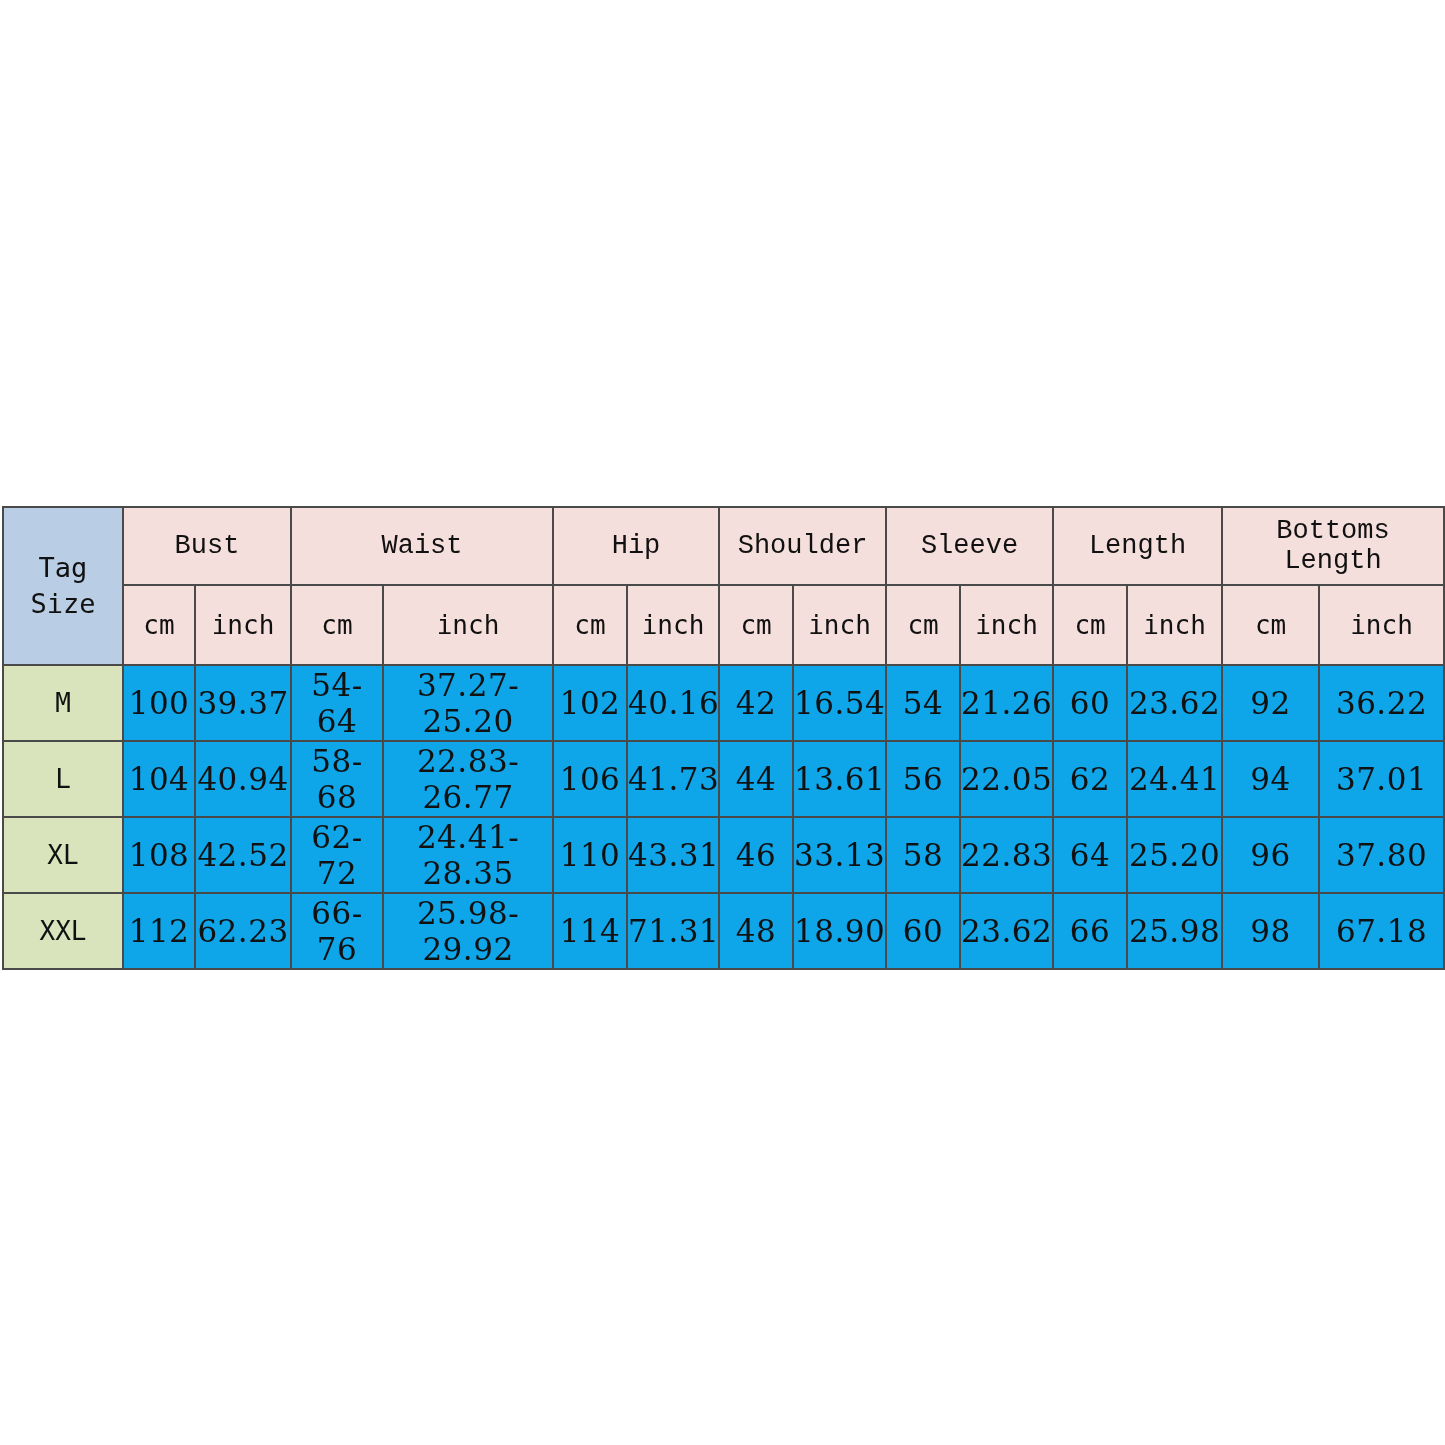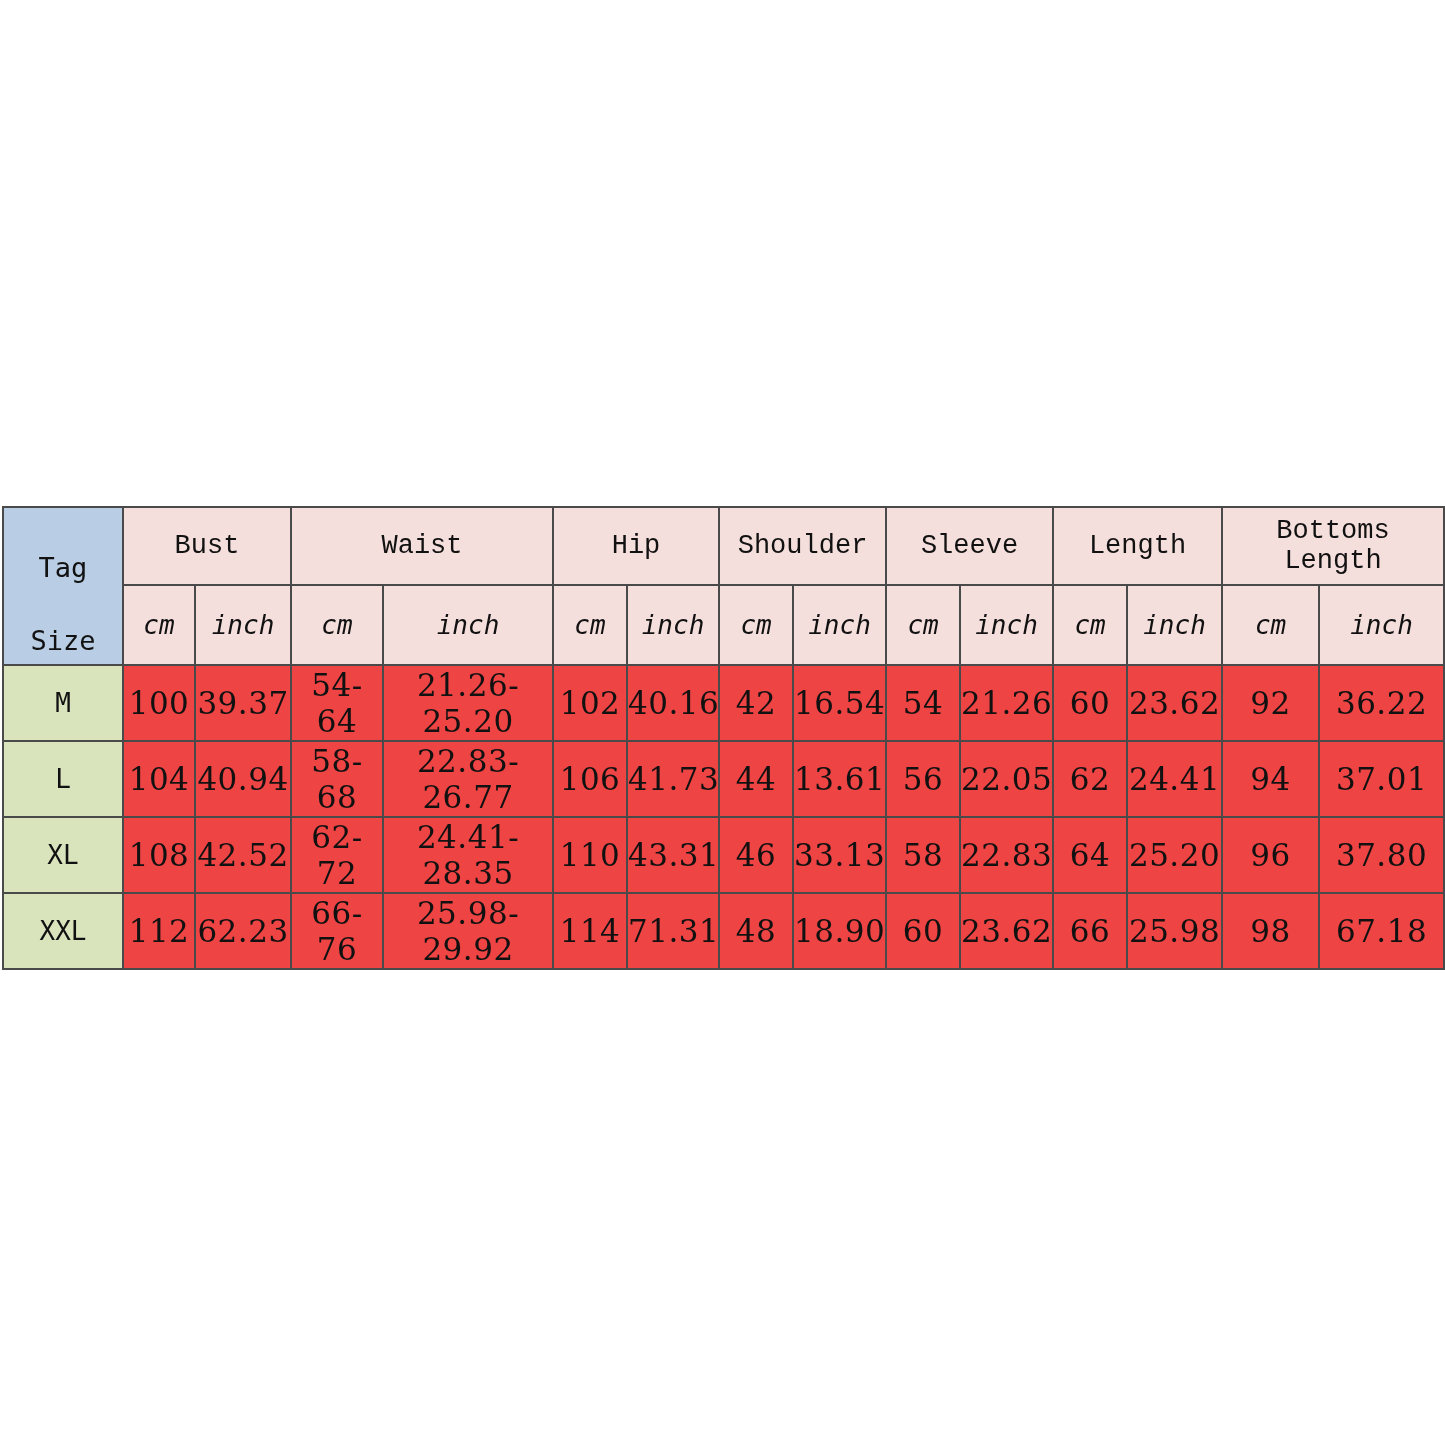--- a/index.html
+++ b/index.html
@@ -41,41 +41,41 @@
 
   
   .hdr-group, .hdr-unit, .tagsize-cell {
     background: #f5dfdc;
     font-family: "DejaVu Sans Mono", "Liberation Mono", monospace;
     font-size: 27px;
     letter-spacing: 0px;
     color: #1a1a1a;
   }
   .hdr-group { height: 76px; font-family: Liberation Mono, monospace; }
-  .hdr-unit  { height: 78px; font-size: 26px; font-style: italic; }
+  .hdr-unit  { height: 78px; font-size: 26px; }
 
   .tagsize-cell {
     background: #b9cde4;
     height: 154px;
     font-size: 27px;
     line-height: 1.32;
   }
-  .tagsize-cell .tg-l1, .tagsize-cell .tg-l2 { display: block; margin-top: 37px; }
+  .tagsize-cell .tg-l1, .tagsize-cell .tg-l2 { display: block; }
 
   
   td.size-name {
     background: #d9e4bd;
     font-family: "DejaVu Sans Mono", "Liberation Mono", monospace;
     font-size: 26px;
     color: #1a1a1a;
   }
 
   
   td.val {
-    background: #ef4444;
+    background: #0ea5e9;
     font-family: "DejaVu Serif", "Liberation Serif", serif;
     font-size: 31px;
     color: #0d0d0d;
     letter-spacing: 0.5px;
   }
 
   tr.data-row td { height: 74px; }
 
   
   col.c-tag    { width: 120px; }
@@ -146,21 +146,21 @@
         <th class="hdr-unit">cm</th>
         <th class="hdr-unit">inch</th>
       </tr>
     </thead>
     <tbody>
       <tr class="data-row">
         <td class="size-name">M</td>
         <td class="val">100</td>
         <td class="val">39.37</td>
         <td class="val">54-64</td>
-        <td class="val">21.26-25.20</td>
+        <td class="val">37.27-25.20</td>
         <td class="val">102</td>
         <td class="val">40.16</td>
         <td class="val">42</td>
         <td class="val">16.54</td>
         <td class="val">54</td>
         <td class="val">21.26</td>
         <td class="val">60</td>
         <td class="val">23.62</td>
         <td class="val">92</td>
         <td class="val">36.22</td>

